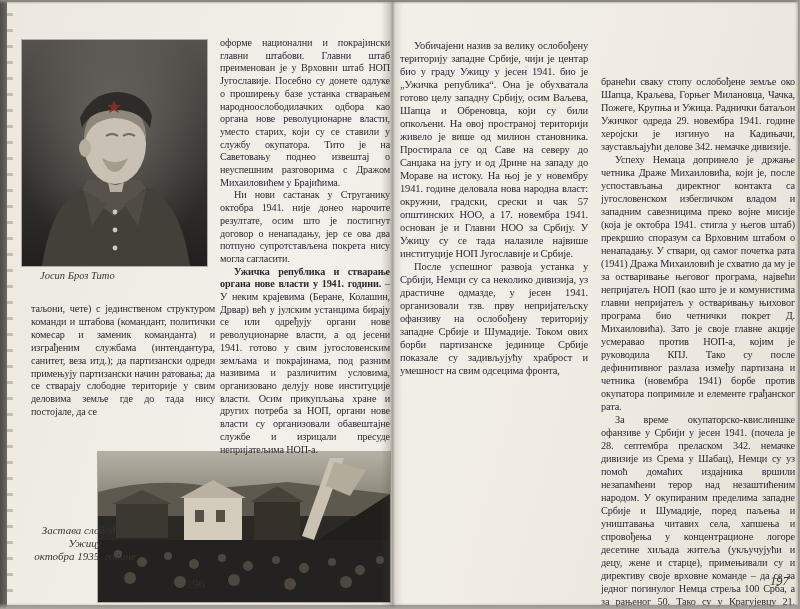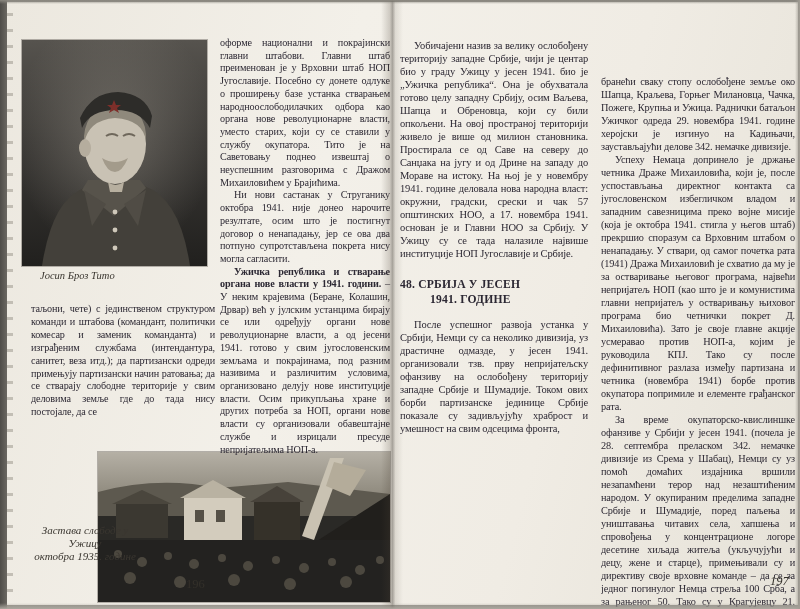--- a/index.html
+++ b/index.html
@@ -142,24 +142,20 @@
       <p class="ind">Ни нови састанак у Струганику октобра 1941. није донео нарочите резултате, осим што је постигнут договор о ненападању, јер се ова два потпуно супротстављена покрета нису могла сагласити.</p>
       <p class="ind"><b class="lead">Ужичка република и стварање органа нове власти у 1941. години.</b> <span>– У неким крајевима (Беране, Колашин, Дрвар) већ у јулским устанцима бирају се или одређују органи нове револуционарне власти, а од јесени 1941. готово у свим југословенским земљама и покрајинама, под разним називима и различитим условима, организовано делују нове институције власти. Осим прикупљања хране и других потреба за НОП, органи нове власти су организовали обавештајне службе и изрицали пресуде непријатељима НОП-а.</span></p>
     </div>
 
     <div class="pagenum pn196">196</div>
   </div>
 
   <div>
     <div class="txt rp-col1">
       <p class="ind">Уобичајени назив за велику ослобођену територију западне Србије, чији је центар био у граду Ужицу у јесен 1941. био је „Ужичка република“. Она је обухватала готово целу западну Србију, осим Ваљева, Шапца и Обреновца, који су били опкољени. На овој пространој територији живело је више од милион становника. Простирала се од Саве на северу до Санџака на југу и од Дрине на западу до Мораве на истоку. На њој је у новембру 1941. године деловала нова народна власт: окружни, градски, срески и чак 57 општинских НОО, а 17. новембра 1941. основан је и Главни НОО за Србију. У Ужицу су се тада налазиле највише институције НОП Југославије и Србије.</p>
-      <p class="heading">
-        <span>48. СРБИЈА У ЈЕСЕН</span>
-        <span class="h2line">1941. ГОДИНЕ</span>
-      </p>
       <p class="ind">После успешног развоја устанка у Србији, Немци су са неколико дивизија, уз драстичне одмазде, у јесен 1941. организовали тзв. прву непријатељску офанзиву на ослобођену територију западне Србије и Шумадије. Током ових борби партизанске јединице Србије показале су задивљујућу храброст и умешност на свим одсецима фронта,</p>
     </div>
 
     <div class="txt rp-col2">
       <p>бранећи сваку стопу ослобођене земље око Шапца, Краљева, Горњег Милановца, Чачка, Пожеге, Крупња и Ужица. Раднички батаљон Ужичког одреда 29. новембра 1941. године херојски је изгинуо на Кадињачи, заустављајући делове 342. немачке дивизије.</p>
       <p class="ind">Успеху Немаца допринело је држање четника Драже Михаиловића, који је, после успостављања директног контакта са југословенском избегличком владом и западним савезницима преко војне мисије (која је октобра 1941. стигла у његов штаб) прекршио споразум са Врховним штабом о ненападању. У ствари, од самог почетка рата (1941) Дража Михаиловић је схватио да му је за остваривање његовог програма, највећи непријатељ НОП (као што је и комунистима главни непријатељ у остваривању њиховог програма био четнички покрет Д. Михаиловића). Зато је своје главне акције усмеравао против НОП-а, којим је руководила КПЈ. Тако су после дефинитивног разлаза између партизана и четника (новембра 1941) борбе против окупатора попримиле и елементе грађанског рата.</p>
       <p class="ind">За време окупаторско-квислиншке офанзиве у Србији у јесен 1941. (почела је 28. септембра преласком 342. немачке дивизије из Срема у Шабац), Немци су уз помоћ домаћих издајника вршили незапамћени терор над незаштићеним народом. У окупираним пределима западне Србије и Шумадије, поред паљења и уништавања читавих села, хапшења и спровођења у концентрационе логоре десетине хиљада житеља (укључујући и децу, жене и старце), примењивали су и директиву своје врховне команде – да се за једног погинулог Немца стреља 100 Срба, а за рањеног 50. Тако су у Крагујевцу 21. октобра Немци стрељали 7 000 грађана, међу којима и читав је-</p>
     </div>
 
     <div class="pagenum pn197">197</div>

